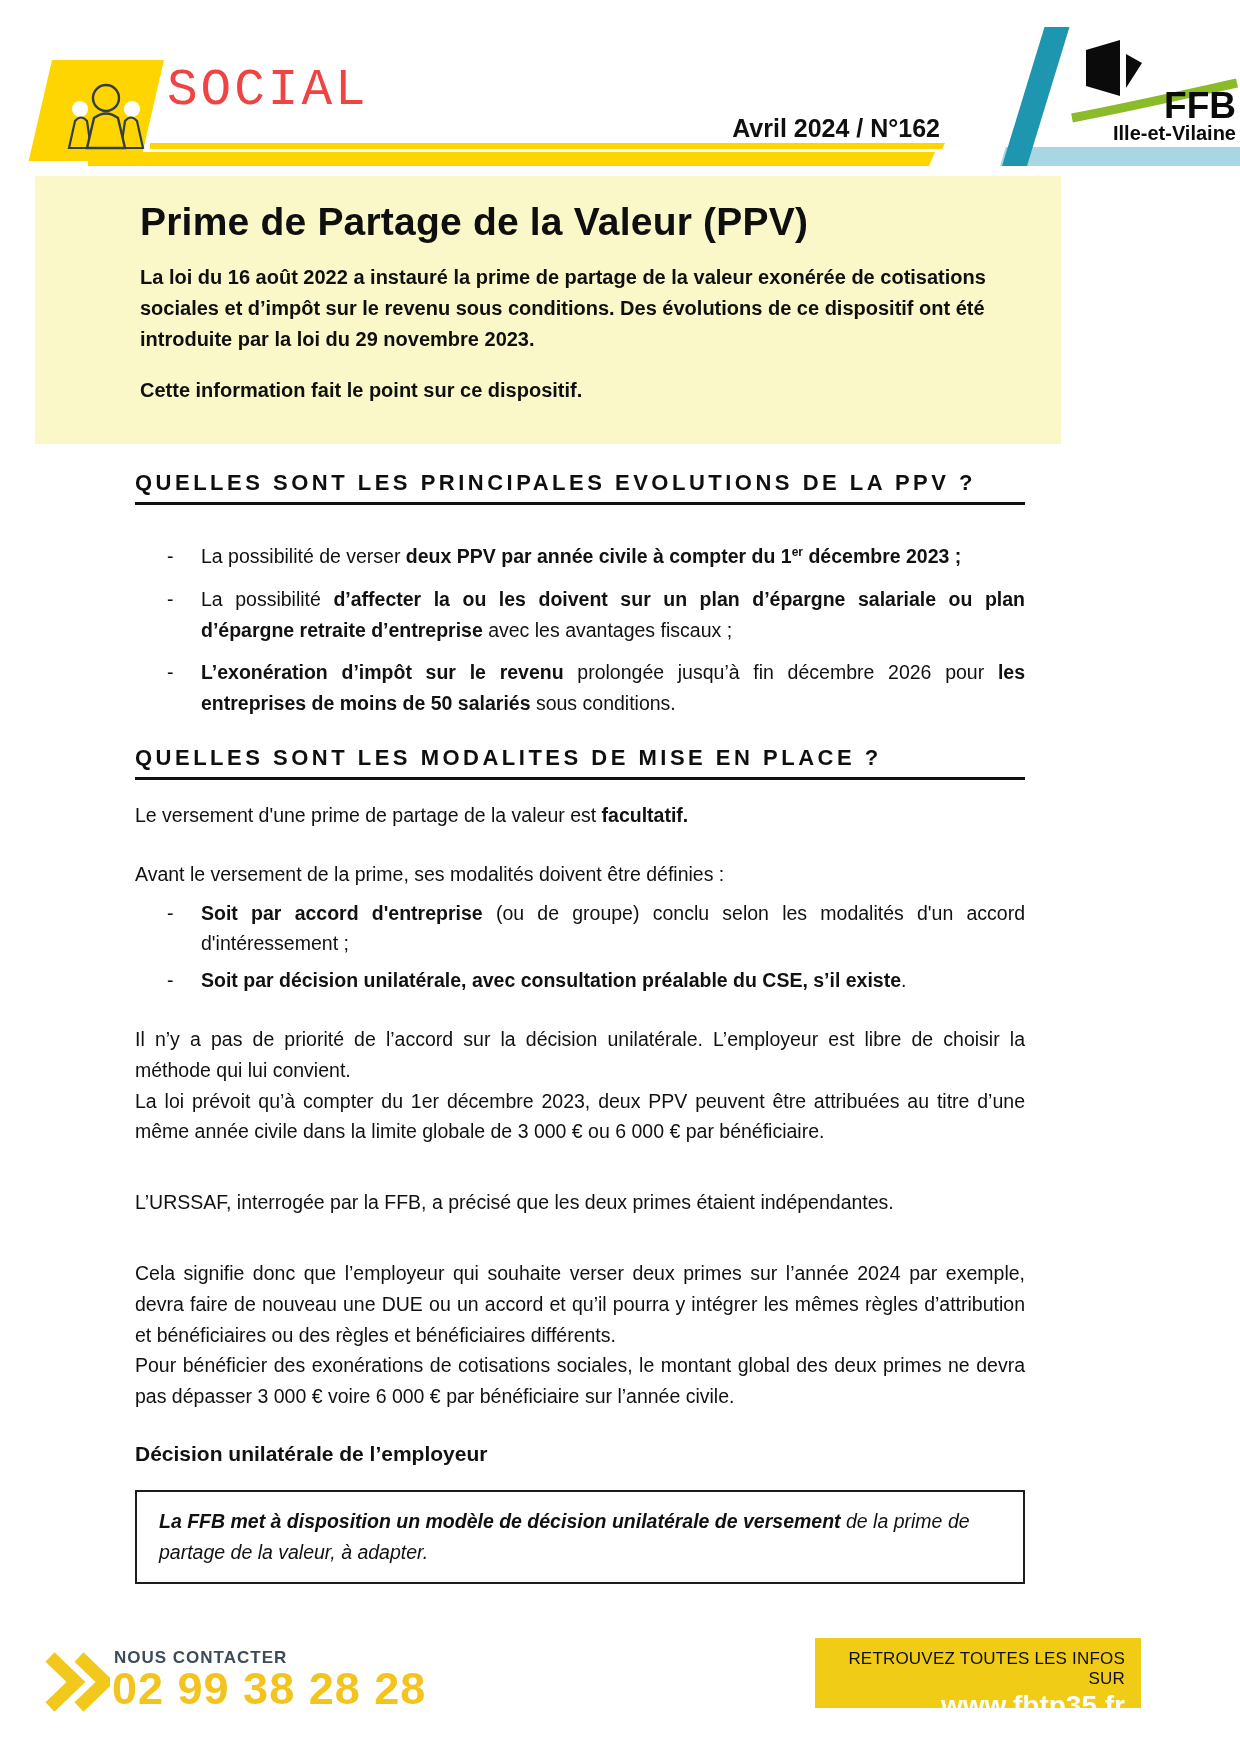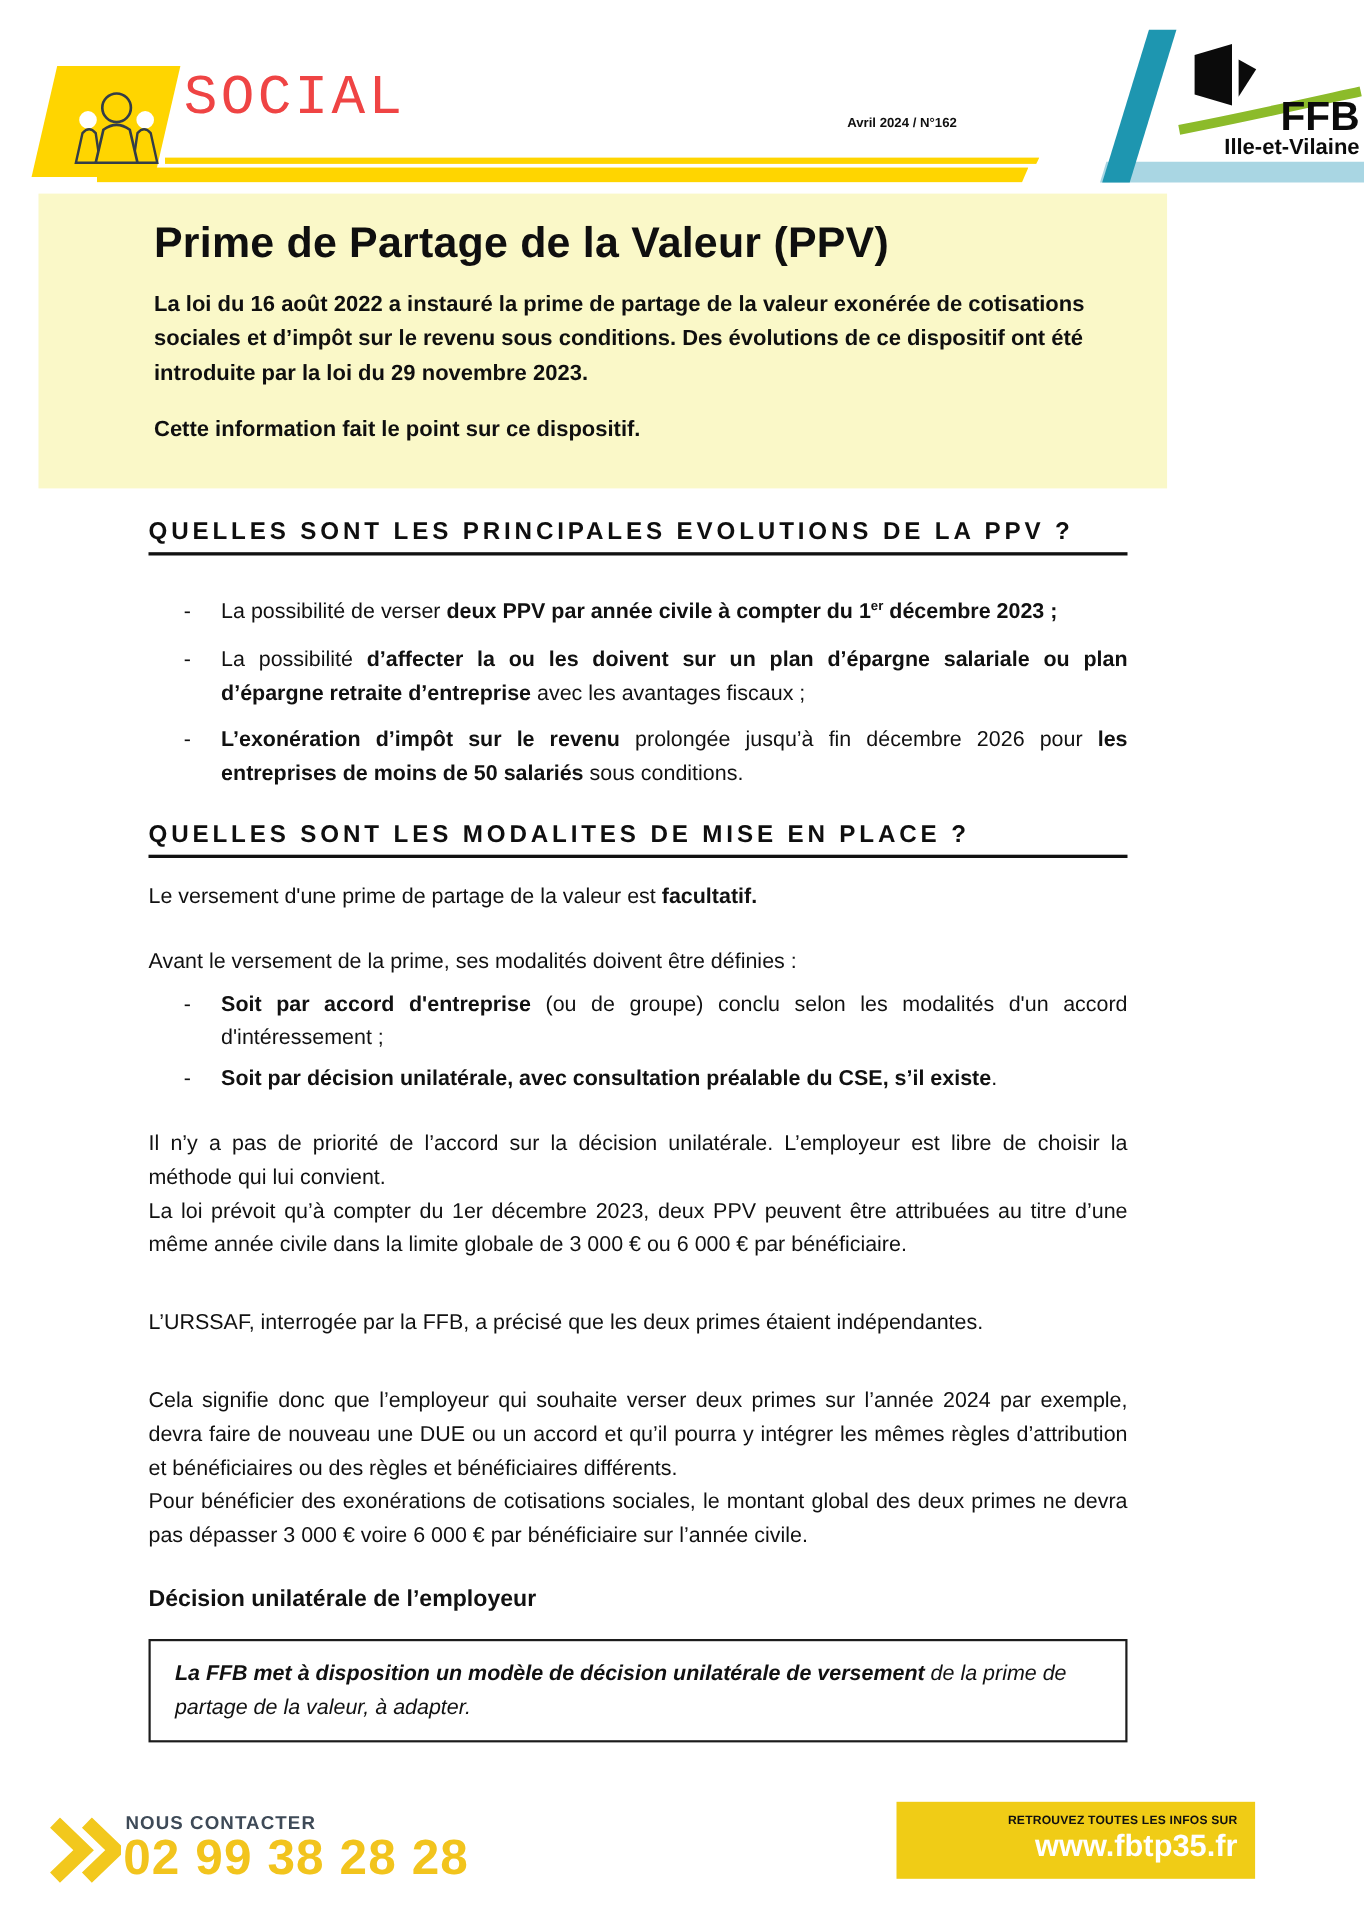--- a/index.html
+++ b/index.html
@@ -20,22 +20,22 @@
   }
   .stripe-thin {
     position:absolute; left:150px; top:143px; width:795px; height:6px; background:#FFD500;
     clip-path:polygon(0 0,100% 0,calc(100% - 3px) 100%,0 100%);
   }
   .stripe-thick {
     position:absolute; left:88px; top:152px; width:847px; height:14px; background:#FFD500;
     clip-path:polygon(0 0,100% 0,calc(100% - 6px) 100%,0 100%);
   }
   .issue {
-    position:absolute; left:700px; top:104px; width:240px; text-align:center;
-    font-size:12px; font-weight:bold; color:#101010;
+    position:absolute; left:700px; top:114px; width:240px; text-align:right;
+    font-size:25px; font-weight:bold; color:#101010;
   }
   .teal-slash {
     position:absolute; left:1002px; top:27px; width:25px; height:139px;
     background:#1E96B0; transform:skewX(-17deg); transform-origin:left bottom; z-index:2;
   }
   .light-band {
     position:absolute; left:1000px; top:147px; width:240px; height:19px;
     background:#A9D6E3; transform:skewX(-17deg); transform-origin:left bottom; z-index:1;
   }
   .ffb-logo { position:absolute; left:1070px; top:38px; z-index:3; }
@@ -84,21 +84,21 @@
     color:#3E4A57; letter-spacing:1px;
   }
   .phone {
     position:absolute; left:112px; top:1663px; font-size:45px; font-weight:bold;
     color:#F2C41D; letter-spacing:1px;
   }
   .infos-box {
     position:absolute; left:815px; top:1638px; width:326px; height:70px;
     background:#F0CC16; box-sizing:border-box; padding:11px 16px 0 10px; text-align:right;
   }
-  .infos-label { font-size:11px; font-weight:bold; color:#101010; letter-spacing:0.2px; }
+  .infos-label { font-size:17px; font-weight:normal; color:#101010; letter-spacing:0.2px; }
   .infos-site { font-size:28px; font-weight:bold; color:#ffffff; margin-top:1px; }
   sup { font-size:12px; }
 </style>
 </head>
 <body>
 
 <div class="page">
 
   <div class="cat-parallelogram"></div>
   <svg class="people-svg" width="96" height="82" viewBox="0 0 96 82">

